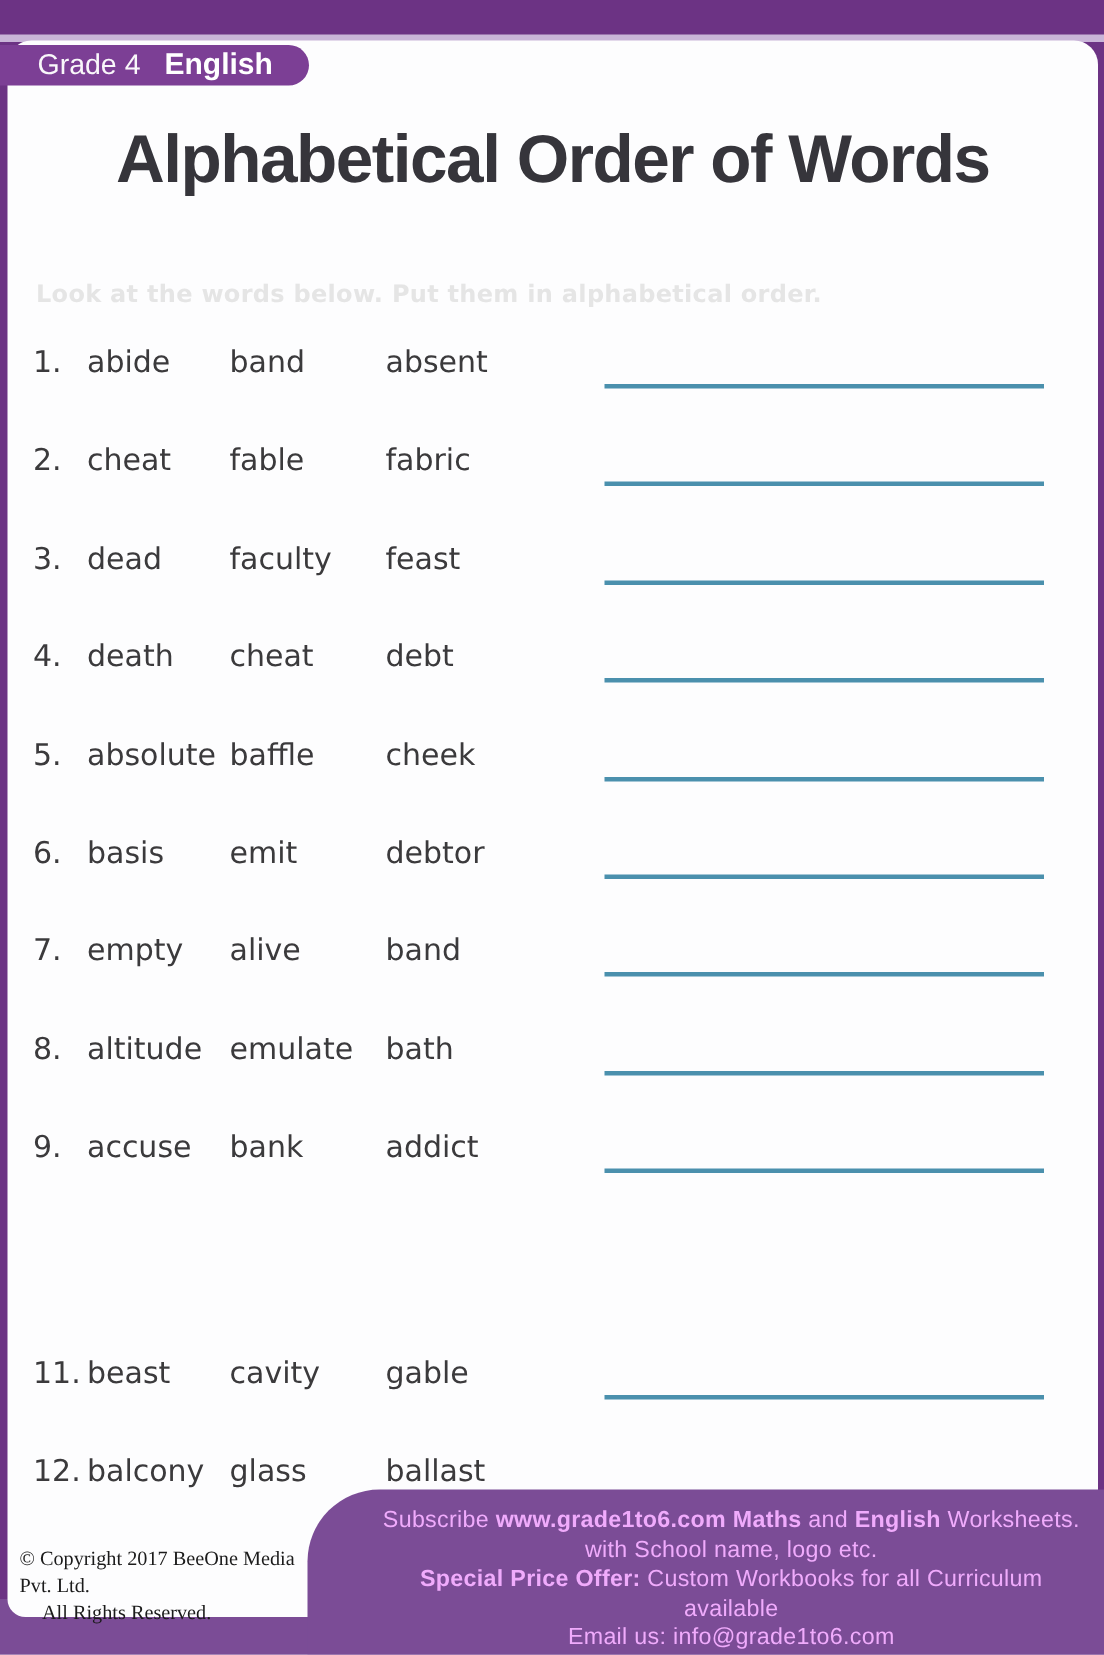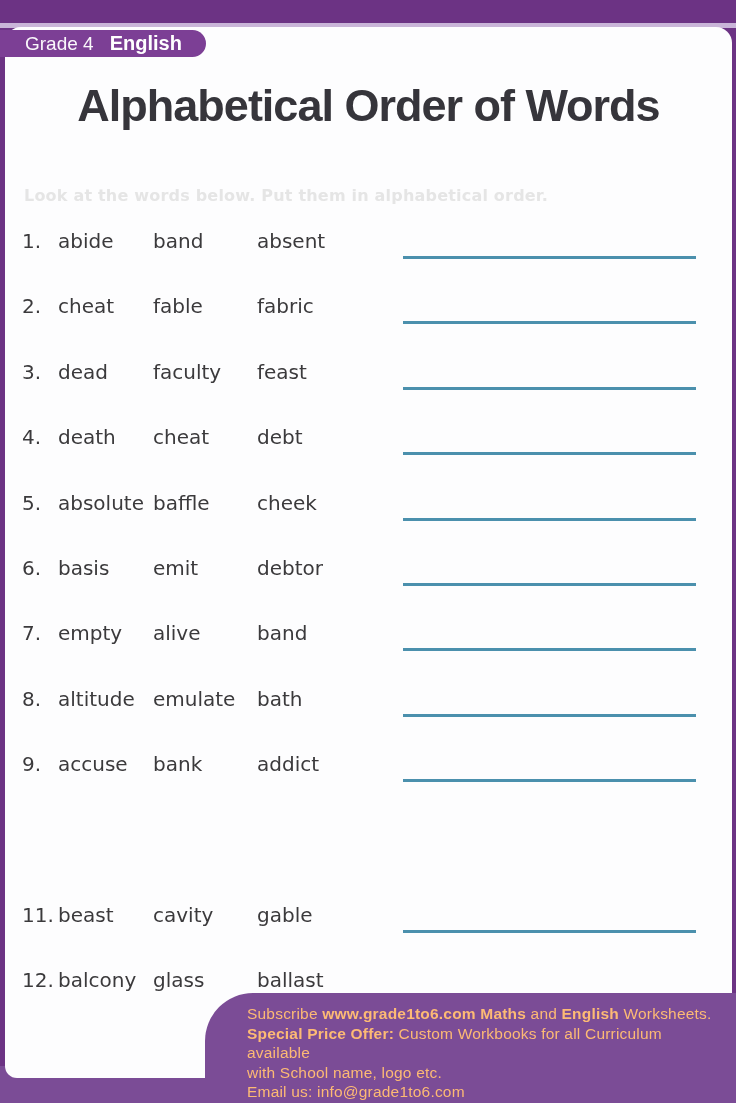--- a/index.html
+++ b/index.html
@@ -23,22 +23,23 @@
     background:#fdfdfe;
     border-radius:16px 16px 14px 12px;
     z-index:1;
   }
   .footer-panel{
     position:absolute;left:205px;right:0;top:993px;bottom:0;
     background:#7b4c96;
     border-top-left-radius:48px;
     z-index:2;
     display:flex;flex-direction:column;justify-content:center;
+    text-align:center;
     padding:20px 8px 10px 42px;box-sizing:border-box;
-    color:#fdba74;
+    color:#f0abfc;
     font-size:15.5px;line-height:1.26;
     letter-spacing:.2px;
   }
   .promo-line .b{font-weight:bold;}
   .badge{
     position:absolute;left:0;top:30px;width:206px;height:27px;
     background:#7c3f95;
     border-radius:0 22px 22px 0;
     z-index:3;
     display:flex;align-items:center;
@@ -182,19 +183,23 @@
         <span class="txt num">12.</span>
         <span class="txt w1">balcony</span>
         <span class="txt w2">glass</span>
         <span class="txt w3">ballast</span>
         <span class="blank"></span>
       </div>
     </div>
 
   <div class="footer-panel" id="promo">
       <div class="promo-line"><span>Subscribe </span><span class="b">www.grade1to6.com Maths</span><span> and </span><span class="b">English</span><span> Worksheets.</span></div>
+      <div class="promo-line"><span>with School name, logo etc.</span></div>
       <div class="promo-line"><span class="b">Special Price Offer:</span><span> Custom Workbooks for all Curriculum available</span></div>
-      <div class="promo-line"><span>with School name, logo etc.</span></div>
       <div class="promo-line"><span>Email us: info@grade1to6.com</span></div>
     </div>
 
+  <div class="copyright">
+    <div>© Copyright 2017 BeeOne Media Pvt. Ltd.</div>
+    <div class="l2">All Rights Reserved.</div>
+  </div>
 
 </div>
 
 </body></html>

